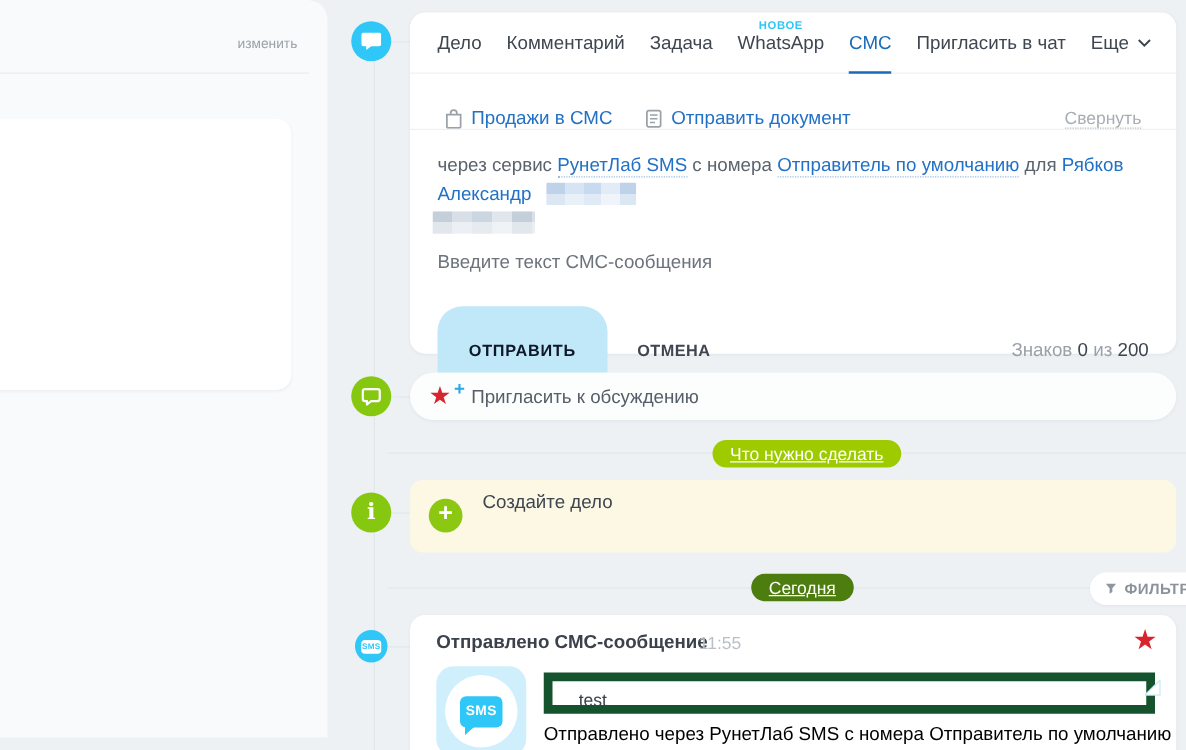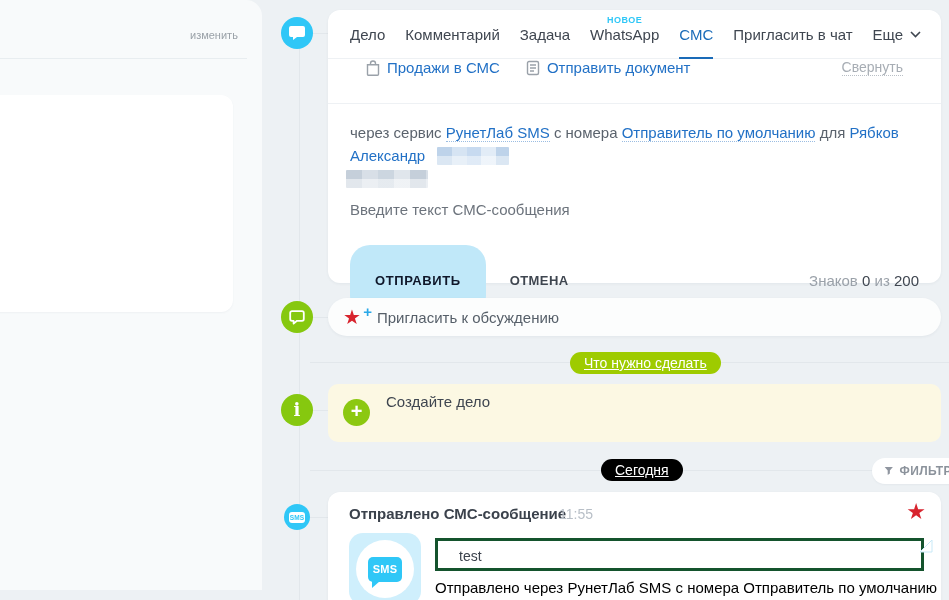--- a/index.html
+++ b/index.html
@@ -28,21 +28,21 @@
   
   .card { position:absolute; background:#fff; border-radius:12px; box-shadow:0 1px 3px rgba(50,71,92,.06); }
   .compose-card { left:328px; top:10px; width:613px; height:273px; }
   .tabs-row { height:49px; display:flex; align-items:center; padding:0 22px; gap:20px; border-bottom:1px solid #eef1f4; }
   .tab { position:relative; height:100%; display:flex; align-items:center; font-size:15px; color:#3f4650; cursor:pointer; white-space:nowrap; }
   .tab.active { color:#1a6bb8; }
   .tab.active::after { content:''; position:absolute; left:0; right:0; bottom:-1px; height:2px; background:#1a6bb8; }
   .tab-badge { position:absolute; top:5px; left:50%; transform:translateX(-50%); font-size:9px; font-weight:bold;
                color:#2fc7f7; letter-spacing:.5px; }
   .more-btn { margin-left:auto; display:flex; align-items:center; gap:7px; font-size:15px; color:#3f4650; cursor:pointer; }
-  .links-row { height:45px; display:flex; align-items:flex-start; padding:0 38px; gap:26px; border-bottom:1px solid #eef1f4; }
+  .links-row { height:45px; display:flex; align-items:flex-end; padding:0 28px; gap:26px; border-bottom:1px solid #eef1f4; }
   .hlink { display:flex; align-items:center; gap:7px; font-size:15px; color:#2271c6; cursor:pointer; }
   .collapse-link { margin-left:auto; font-size:14px; color:#a7adb4; border-bottom:1px dotted #b9bfc6; cursor:pointer; }
   .compose-body { padding:17px 22px 0 22px; }
   .service-line { font-size:15px; color:#5b636d; line-height:23px; }
   .dotted-link { color:#2271c6; border-bottom:1px dotted #9bbde2; cursor:pointer; }
   .plain-link { color:#2271c6; cursor:pointer; }
   .blur-block { display:inline-block; vertical-align:-4px; border-radius:1px;
     background-image:
       linear-gradient(180deg, rgba(255,255,255,0) 0 9px, rgba(255,255,255,.45) 9px 18px),
       repeating-linear-gradient(90deg, #bed3ea 0 15px, #d6e4f3 15px 30px, #c7daf0 30px 44px, #e2ecf7 44px 59px); }
@@ -65,21 +65,21 @@
                 display:flex; align-items:center; padding:0 15px; cursor:pointer; }
   .star-plus { position:relative; margin-right:16px; }
   .star-glyph { color:#d8242e; font-size:20px; line-height:1; }
   .plus-glyph { position:absolute; top:-4px; right:-11px; color:#2aa8e8; font-size:15px; font-weight:bold; }
   .invite-label { font-size:15px; color:#565f69; }
 
   
   .tl-divider { position:absolute; height:1px; background:#e2e7eb; }
   .pill { position:absolute; color:#fff; font-size:14px; border-radius:13px; padding:3px 14px; white-space:nowrap;text-decoration:underline; }
   .pill-green { background:#9ecb00; }
-  .pill-blue { background:#000000; }
+  .pill-blue { background:#4d7c0f; }
   .filter-btn { position:absolute; left:872px; top:458px; width:92px; height:26px; background:#fff; border-radius:13px;
                 display:flex; align-items:center; gap:6px; padding:0 12px; cursor:pointer;
                 box-shadow:0 1px 2px rgba(50,71,92,.05); }
   .filter-label { font-size:12px; font-weight:bold; color:#8b929b; letter-spacing:.4px; }
 
   
   .deal-card { position:absolute; left:328px; top:384px; width:613px; height:58px; border-radius:10px; background:#fcf8e3; cursor:pointer; }
   .deal-plus { position:absolute; left:15px; top:15px; width:27px; height:27px; border-radius:50%; background:#8cc811;
                color:#fff; font-size:20px; line-height:25px; text-align:center; font-weight:bold; }
   .deal-title { position:absolute; left:58px; top:9px; font-size:15px; color:#3f4650; }
@@ -92,21 +92,21 @@
   .entry-star { position:absolute; right:15px; top:9px; color:#d8242e; font-size:22px; line-height:1; cursor:pointer; }
   .sms-avatar { position:absolute; left:21px; top:41px; width:72px; height:72px; border-radius:14px; background:#cfeffc; }
   .sms-avatar-circle { position:absolute; left:7px; top:7px; width:58px; height:58px; border-radius:50%; background:#fff;
                        display:flex; align-items:center; justify-content:center; }
   .sms-avatar-bubble { position:relative; width:34px; height:25px; background:#2fc7f7; border-radius:5px;
                        display:flex; align-items:center; justify-content:center;
                        color:#fff; font-size:11px; font-weight:bold; letter-spacing:.3px; }
   .sms-avatar-bubble::after { content:''; position:absolute; left:4px; bottom:-6px; width:0; height:0;
                        border-top:7px solid #2fc7f7; border-right:8px solid transparent; }
   .msg-bubble { position:absolute; left:107px; top:46px; width:489px; height:33px; background:#fff;
-                border:3px solid #14532d; }
+                border:7px solid #14532d; }
   .msg-text { font-size:14px; color:#3b424c; line-height:31px; padding-left:21px; }
   .msg-tail { position:absolute; right:-12px; top:-1px; }
   .entry-status { position:absolute; left:107px; top:87px; font-size:15px; color:#000000; }
 
   .icon-gray { color:#9aa1a9; }
 </style>
 </head>
 <body>
 
 <div class="screen">

